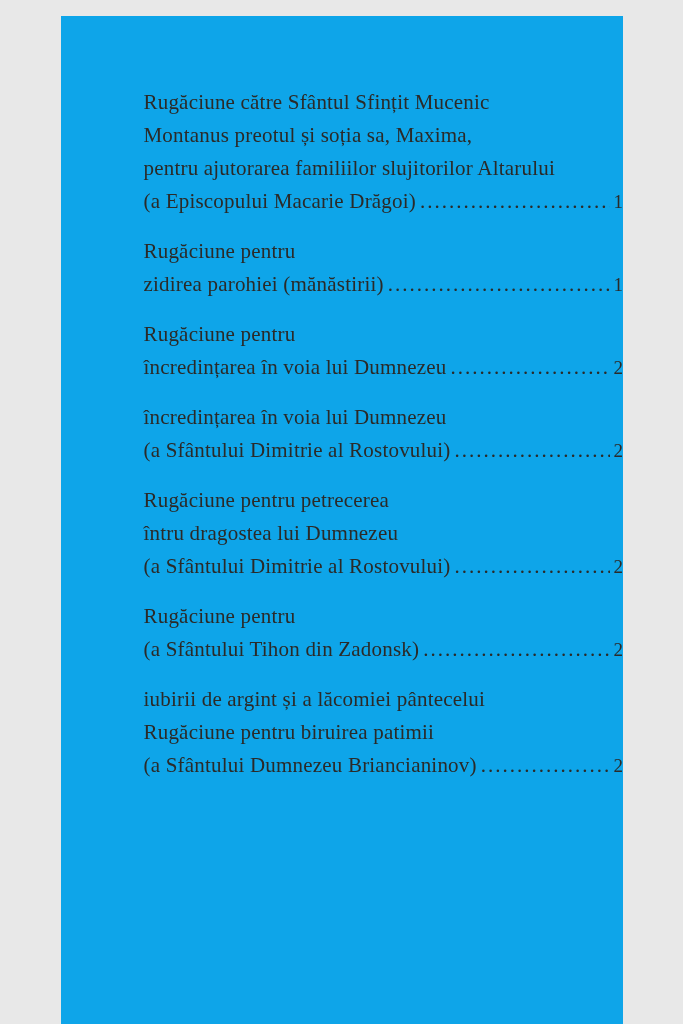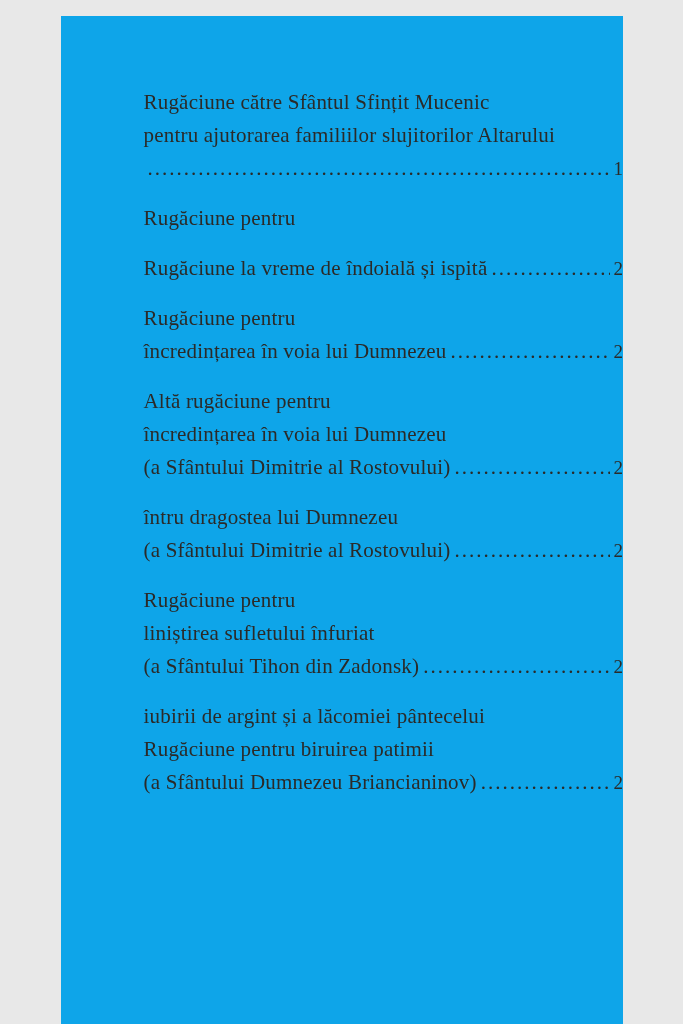--- a/index.html
+++ b/index.html
@@ -61,71 +61,70 @@
   }
 </style>
 </head>
 <body>
 
 <div class="sheet">
   <main class="toc">
 
     <section class="entry">
       <p class="line">Rugăciune către Sfântul Sfințit Mucenic</p>
+      <p class="line">Montanus preotul și soția sa, Maxima,</p>
       <p class="line">pentru ajutorarea familiilor slujitorilor Altarului</p>
       <p class="line final">
+        <span class="final-text">(a Episcopului Macarie Drăgoi)</span>
         <span class="dots"></span>
         <span class="page-num">197</span>
       </p>
     </section>
 
     <section class="entry">
       <p class="line">Rugăciune pentru</p>
+      <p class="line final">
+        <span class="final-text">zidirea parohiei (mănăstirii)</span>
+        <span class="dots"></span>
+        <span class="page-num">199</span>
+      </p>
     </section>
 
 
-    <section class="entry">
-      <p class="line final">
-        <span class="final-text">Rugăciune la vreme de îndoială și ispită</span>
-        <span class="dots"></span>
-        <span class="page-num">204</span>
-      </p>
-    </section>
 
     <section class="entry">
       <p class="line">Rugăciune pentru</p>
       <p class="line final">
         <span class="final-text">încredințarea în voia lui Dumnezeu</span>
         <span class="dots"></span>
         <span class="page-num">206</span>
       </p>
     </section>
 
     <section class="entry">
-      <p class="line">Altă rugăciune pentru</p>
       <p class="line">încredințarea în voia lui Dumnezeu</p>
       <p class="line final">
         <span class="final-text">(a Sfântului Dimitrie al Rostovului)</span>
         <span class="dots"></span>
         <span class="page-num">206</span>
       </p>
     </section>
 
     <section class="entry">
+      <p class="line">Rugăciune pentru petrecerea</p>
       <p class="line">întru dragostea lui Dumnezeu</p>
       <p class="line final">
         <span class="final-text">(a Sfântului Dimitrie al Rostovului)</span>
         <span class="dots"></span>
         <span class="page-num">207</span>
       </p>
     </section>
 
     <section class="entry">
       <p class="line">Rugăciune pentru</p>
-      <p class="line">liniștirea sufletului înfuriat</p>
       <p class="line final">
         <span class="final-text">(a Sfântului Tihon din Zadonsk)</span>
         <span class="dots"></span>
         <span class="page-num">207</span>
       </p>
     </section>
 
     <section class="entry">
       <p class="line">iubirii de argint și a lăcomiei pântecelui</p>
       <p class="line">Rugăciune pentru biruirea patimii</p>

